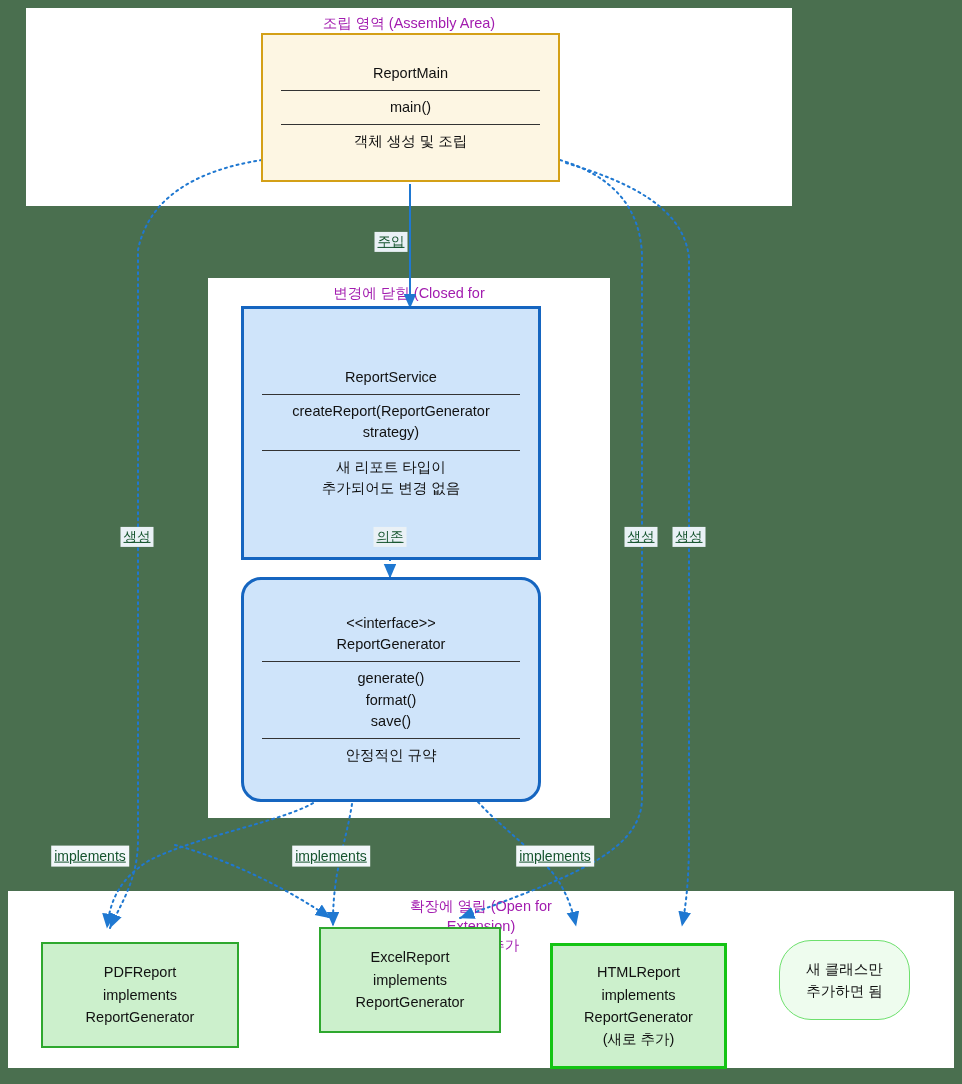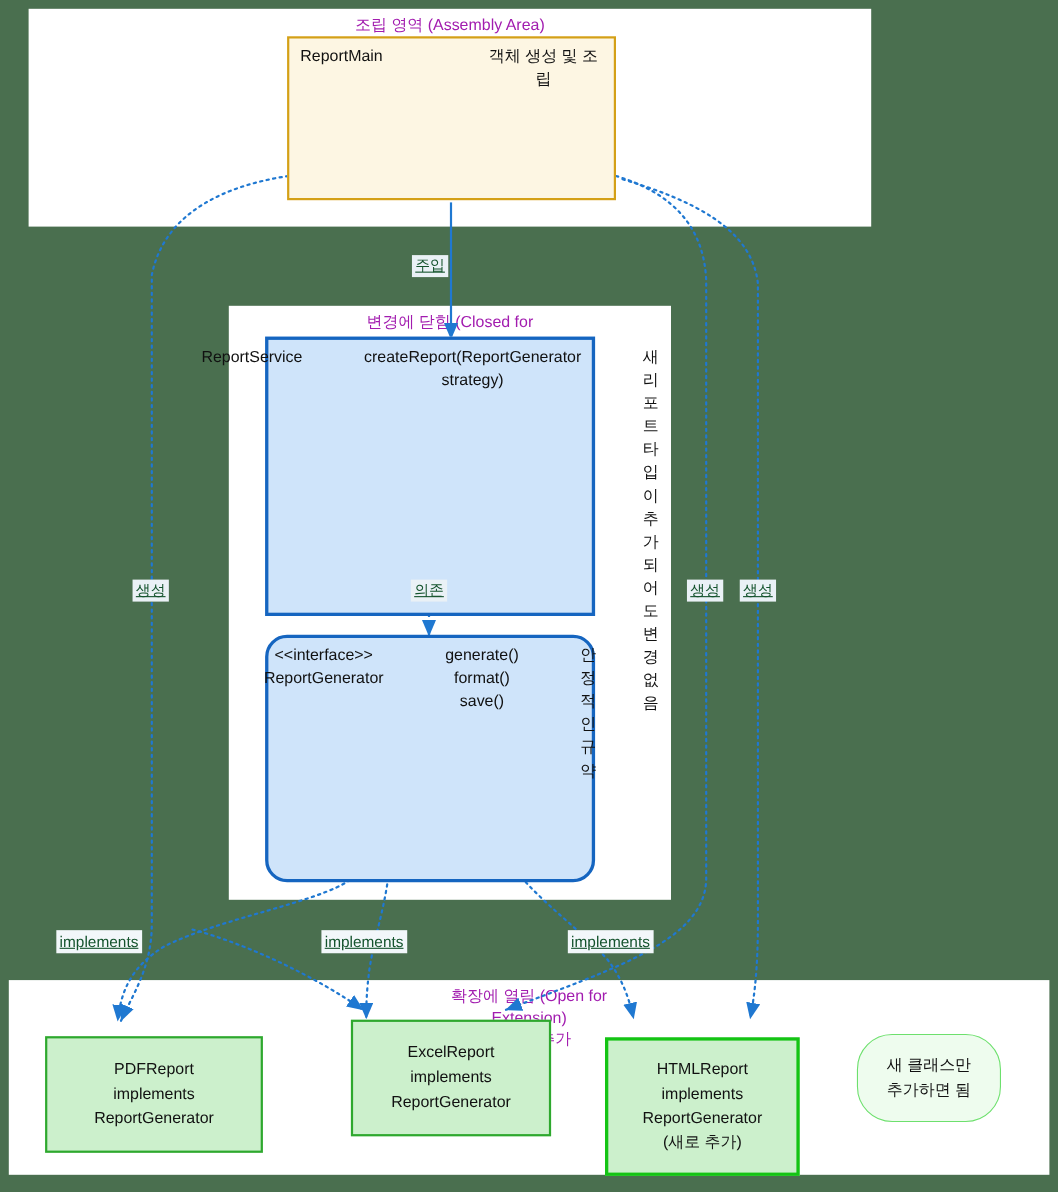--- a/index.html
+++ b/index.html
@@ -28,21 +28,21 @@
     color: #a21caf;
     line-height: 1.35;
     top: 6px;
     left: 0;
     pointer-events: none;
   }
   .node {
     position: absolute;
     box-sizing: border-box;
     display: flex;
-    flex-direction: row;
+    flex-direction: column;
     align-items: stretch;
     justify-content: center;
     text-align: center;
     color: #111111;
     font-size: 14.5px;
     line-height: 1.45;
   }
   .node .sec {
     padding: 6px 10px;
   }
@@ -165,20 +165,21 @@
     <path class="lnk dotted" d="M352,804 C348,830 340,855 336,880 C333,902 333,915 333,926" marker-end="url(#arrowblue)"></path>
 
     <path class="lnk dotted" d="M478,802 C500,826 530,848 552,872 C566,890 572,908 576,926" marker-end="url(#arrowblue)"></path>
 
     <path class="lnk dotted" d="M175,845 C230,860 290,890 330,918" marker-end="url(#arrowblue)"></path>
   </svg>
 
   <div class="node node-main" style="left:261px; top:33px; width:299px; height:149px;">
     <div class="sec">ReportMain</div>
     <div class="rule"></div>
+    <div class="sec">main()</div>
     <div class="rule"></div>
     <div class="sec">객체 생성 및 조립</div>
   </div>
 
   <div class="node node-blue" style="left:241px; top:306px; width:300px; height:254px;">
     <div class="sec">ReportService</div>
     <div class="rule"></div>
     <div class="sec">
       <span>createReport(ReportGenerator</span><br>
       <span>strategy)</span>

